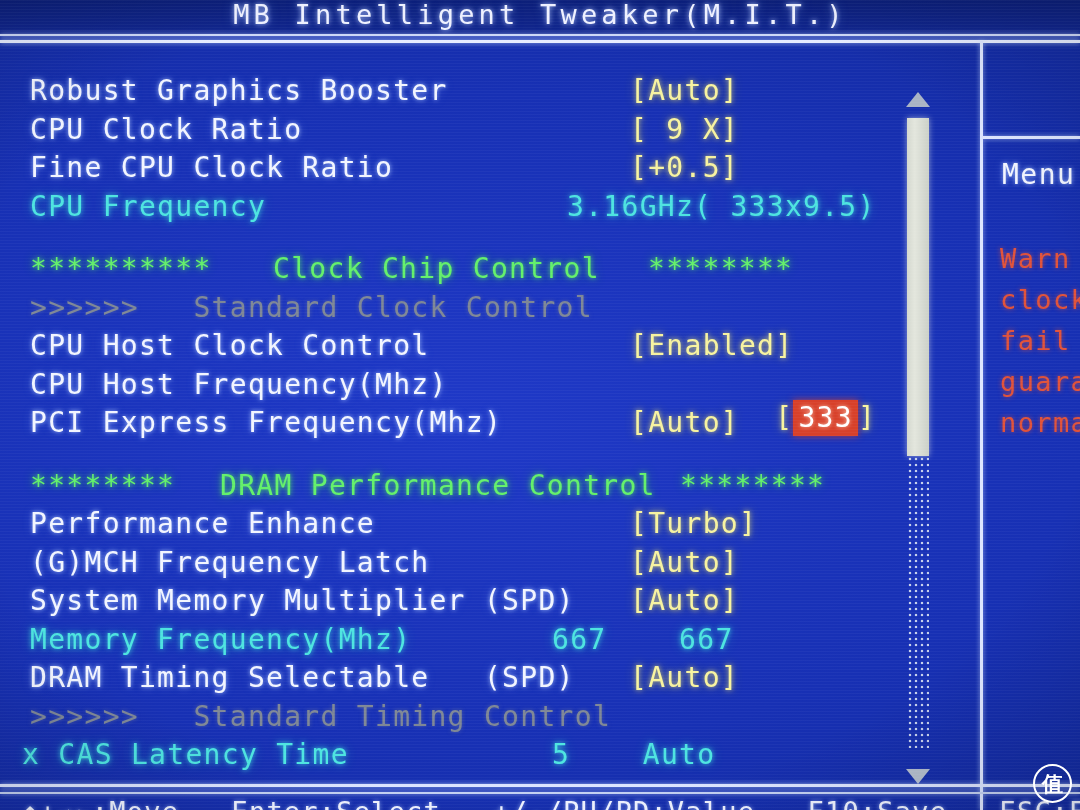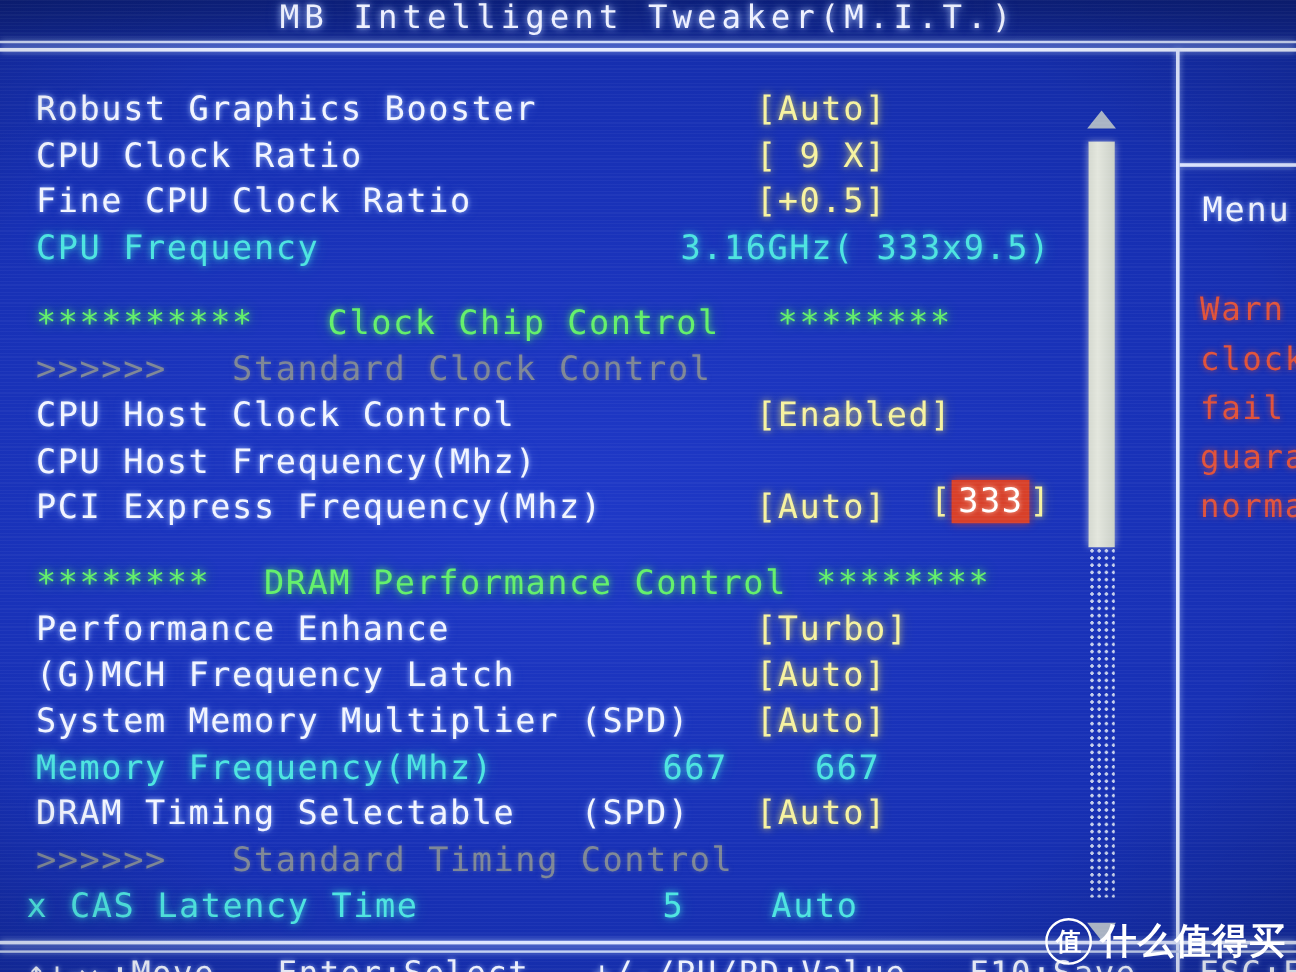--- a/index.html
+++ b/index.html
@@ -238,17 +238,16 @@
 fail
 guara
 norma</div>
 
   <div class="hrule" id="rule-c"></div>
   <div class="hrule" id="rule-d"></div>
   <div id="footer">↑↓→←:Move   Enter:Select   +/-/PU/PD:Value   F10:Save   ESC:Exit</div>
 
   <div id="watermark">
     <div id="wm-logo">值</div>
-    <div id="wm-text">什么值得买</div>
   </div>
 
   <div id="vignette"></div>
 </div>
 
 </body></html>

